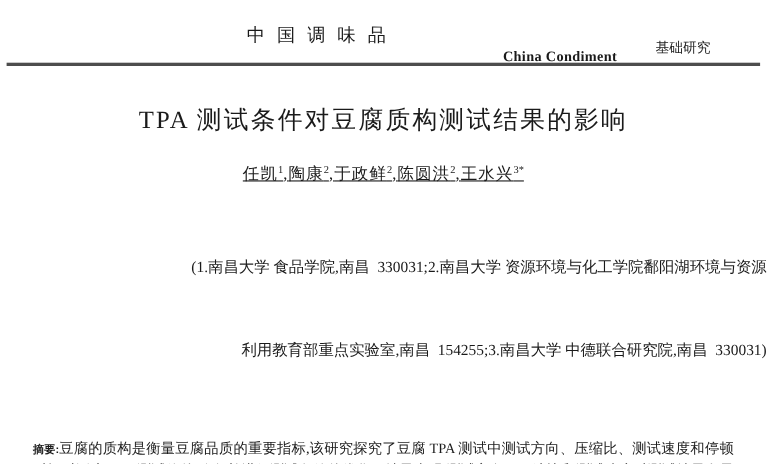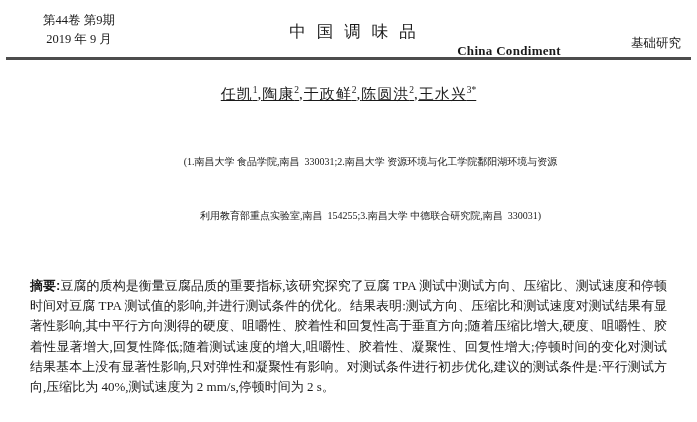--- a/index.html
+++ b/index.html
@@ -14,60 +14,57 @@
   
   .header {
     display: flex; align-items: flex-start;
     padding: 11px 16px 0 14px;
     height: 42px;
   }
   .h-left { width: 130px; text-align: center; font-size: 12.5px; line-height: 1.55; }
   .h-center { flex: 1; text-align: center; }
   .journal-cn { font-size: 16.5px; letter-spacing: 11px; text-indent: 11px; line-height: 1.1; margin-top: 12px; }
   .journal-en { font-size: 13px; font-weight: bold; letter-spacing: 0.3px; margin-top: 2px; text-align: right; }
-  .h-right { width: 120px; text-align: right; font-size: 12.5px; align-self: flex-end; padding-bottom: 1px; }
+  .h-right { width: 120px; text-align: center; font-size: 12.5px; align-self: flex-end; padding-bottom: 1px; }
   .rule { height: 3px; background: #4d4d4d; margin: 4px 6px 0 6px; }
 
   
   .article-title {
     text-align: center; font-size: 22.5px; letter-spacing: 2px;
     margin-top: 33px; font-weight: 500;
   }
   .authors { text-align: center; font-size: 15px; margin-top: 25px; letter-spacing: 1px; text-decoration: underline; }
   .authors sup { font-size: 9.5px; letter-spacing: 0; }
-  .affiliations { text-align: center; font-size: 10px; margin-top: 13px; line-height: 1.8; white-space: pre; padding-left: 44px; }
+  .affiliations { text-align: right; font-size: 14px; margin-top: 13px; line-height: 1.8; white-space: pre; padding-left: 44px; }
 
   
   .body-text { margin: 15px 30px 0 30px; font-size: 13px; line-height: 1.555; }
   .body-text p { margin: 0; }
   .abstract { text-align: justify; }
   .bold-label {
     font-family: "Liberation Sans", "DejaVu Sans", sans-serif;
-    font-weight: bold; font-size: 13px;
+    font-weight: bold; font-size: 10px;
   }
 </style>
 </head>
 <body>
 
 <div class="page">
 
   <div class="header">
-    <div class="h-left">
-      <div>第44卷 第9期</div>
-      <div>2019 年 9 月</div>
-    </div>
     <div class="h-center">
       <div class="journal-cn">中国调味品</div>
       <div class="journal-en">China Condiment</div>
     </div>
     <div class="h-right">基础研究</div>
   </div>
 
   <div class="rule"></div>
 
+  <div class="article-title">TPA 测试条件对豆腐质构测试结果的影响</div>
 
   <div class="authors">
     <span>任凯</span><sup>1</sup><span>,</span><span>陶康</span><sup>2</sup><span>,</span><span>于政鲜</span><sup>2</sup><span>,</span><span>陈圆洪</span><sup>2</sup><span>,</span><span>王水兴</span><sup>3*</sup>
   </div>
 
   <div class="affiliations">
     <div>(1.南昌大学 食品学院,南昌  330031;2.南昌大学 资源环境与化工学院鄱阳湖环境与资源</div>
     <div>利用教育部重点实验室,南昌  154255;3.南昌大学 中德联合研究院,南昌  330031)</div>
   </div>
 

